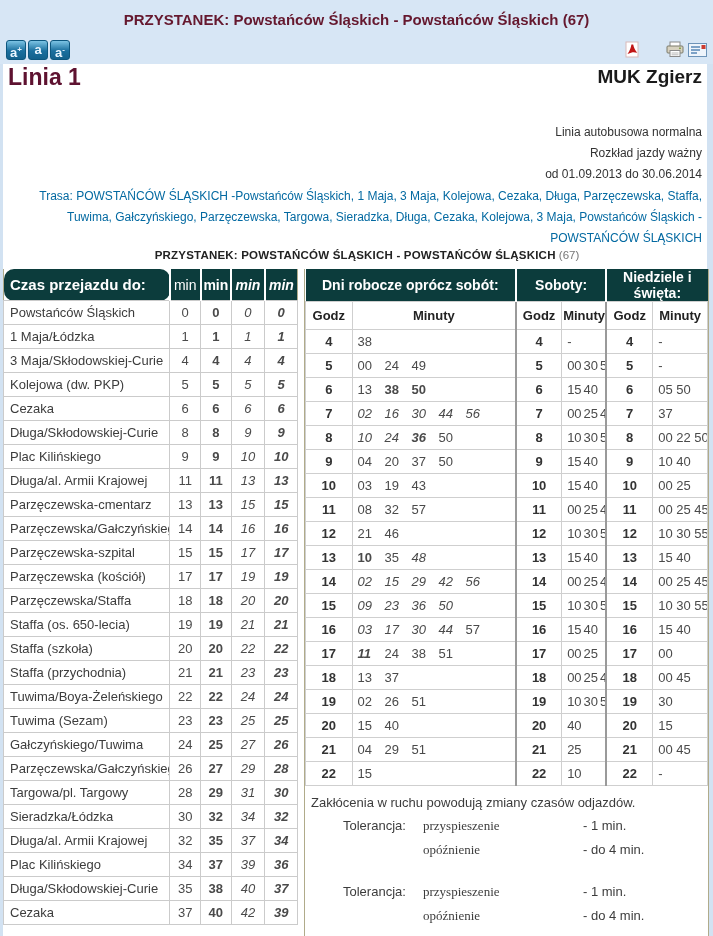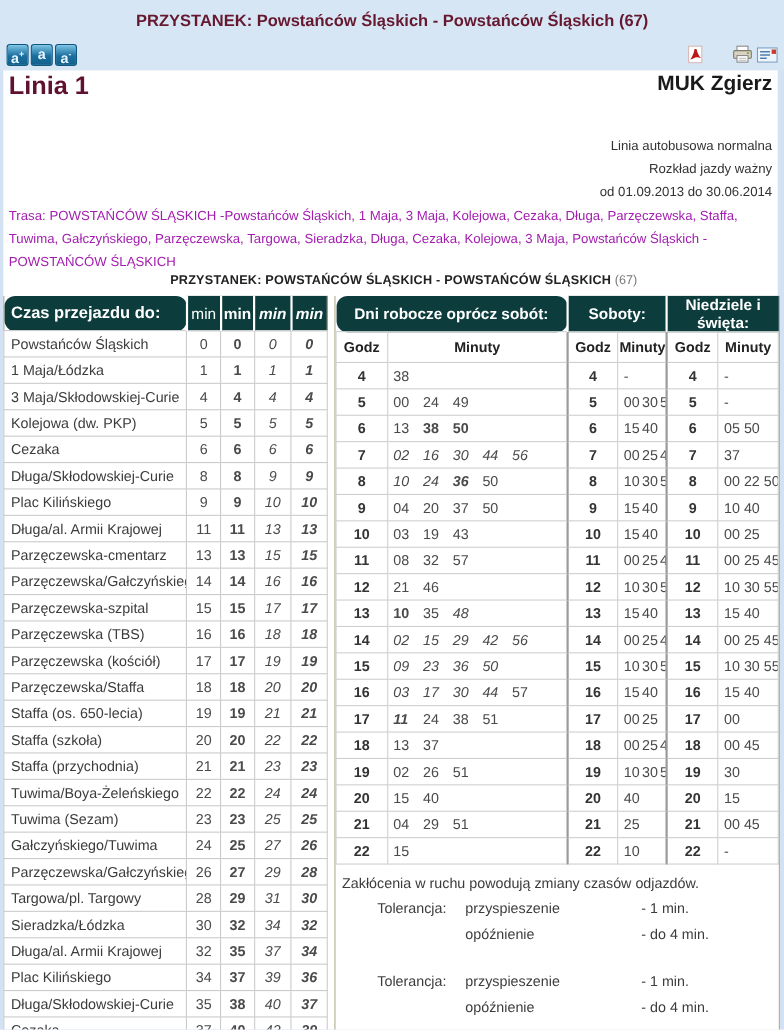--- a/index.html
+++ b/index.html
@@ -22,21 +22,21 @@
   .pdf{margin-right:26px;}
   .gap2{margin-right:4px;}
 
   
   .content{position:absolute;left:3px;top:64px;width:704px;height:872px;background:#fff;}
 
   .line-header{position:relative;height:28px;padding-top:2px;}
   .line-name{position:absolute;left:5px;top:0;font-size:23px;font-weight:bold;color:#5e1230;}
   .operator{position:absolute;right:5px;top:2px;font-size:19px;font-weight:bold;color:#1a1a1a;}
   .meta{margin-top:28px;text-align:right;padding-right:5px;font-size:12px;line-height:21px;color:#333;}
-  .route{margin-top:1px;padding:0 5px;font-size:12px;line-height:21px;color:#a21caf;}
+  .route{margin-top:1px;padding:0 5px;font-size:12px;line-height:21px;color:#0369a1;text-align:right;}
   .stop-line{height:19px;text-align:center;font-size:11.5px;color:#222;}
   .stop-line b{letter-spacing:.2px;padding-left:24px;}
   .stop-line .num{color:#777;font-weight:normal;}
 
   .tables{position:relative;margin-top:1px;}
 
   
   table{border-collapse:collapse;table-layout:fixed;}
   th{background:#0c3c3c;color:#fff;font-size:14px;font-weight:bold;height:31px;padding:0;}
   .s-n{font-weight:normal;font-style:normal;}
@@ -51,38 +51,38 @@
   .travel td{border:1px solid #cbcbcb;height:21px;font-size:13px;color:#3c3c3c;
              white-space:nowrap;overflow:hidden;}
   .travel td.stop{padding-left:6px;}
   .travel td.v{text-align:center;color:#4a4a4a;}
   .col-name{width:163px;}.col-m{width:30px;}.col-m3{width:33px;}.col-m4{width:32px;}
 
   
   .panel{position:absolute;left:301px;top:0;width:403px;border:1px solid #b0ab8a;border-top:none;background:#fff;}
   .dep{width:100%;}
   .dep th{border-left:2px solid #fff;font-size:14px;}
-  .dep th:first-child{border-left:none;border-radius:10px;}
+  .dep th:first-child{border-left:none;}
   .dep td{border:1px solid #cfcfcf;height:21px;font-size:13px;color:#4a4a4a;white-space:nowrap;overflow:hidden;}
   .dep td.sec{border-left:2px solid #9a9a9a;}
   .dep .sub td{font-weight:bold;color:#222;text-align:center;height:25px;}
   .dep td.hour{text-align:center;font-weight:bold;color:#333;}
   .dep td.mins{padding-left:5px;}
   .slot-d{display:inline-block;width:27px;}
   .slot-s{display:inline-block;margin-right:2px;}
   .slot-n{display:inline-block;width:18px;}
   .cw-g1{width:46px;}.cw-m1{width:162px;}.cw-g2{width:45px;}.cw-m2{width:44px;}
   .cw-g3{width:46px;}.cw-m3r{width:54px;}
 
   
   .notes{font-size:13px;color:#3c3c3c;padding:6px 6px 10px 6px;}
   .notes .dline{line-height:22px;}
   .nrow{display:flex;line-height:24px;}
   .nlab{width:80px;}
-  .nmid{width:160px;}
+  .nmid{width:160px;font-family:Liberation Serif, serif;}
   .nval{flex:1;}
   .nblock{margin-bottom:18px;margin-left:32px;}
   .nblock:last-child{margin-bottom:0;}
 
   
   svg{display:block;}
 </style>
 </head>
 <body>
 
@@ -237,27 +237,20 @@
               <td class="v s-bi">16</td>
             </tr>
             <tr>
               <td class="stop">Parzęczewska-szpital</td>
               <td class="v s-n">15</td>
               <td class="v s-b">15</td>
               <td class="v s-i">17</td>
               <td class="v s-bi">17</td>
             </tr>
             <tr>
-              <td class="stop">Parzęczewska (TBS)</td>
-              <td class="v s-n">16</td>
-              <td class="v s-b">16</td>
-              <td class="v s-i">18</td>
-              <td class="v s-bi">18</td>
-            </tr>
-            <tr>
               <td class="stop">Parzęczewska (kościół)</td>
               <td class="v s-n">17</td>
               <td class="v s-b">17</td>
               <td class="v s-i">19</td>
               <td class="v s-bi">19</td>
             </tr>
             <tr>
               <td class="stop">Parzęczewska/Staffa</td>
               <td class="v s-n">18</td>
               <td class="v s-b">18</td>

